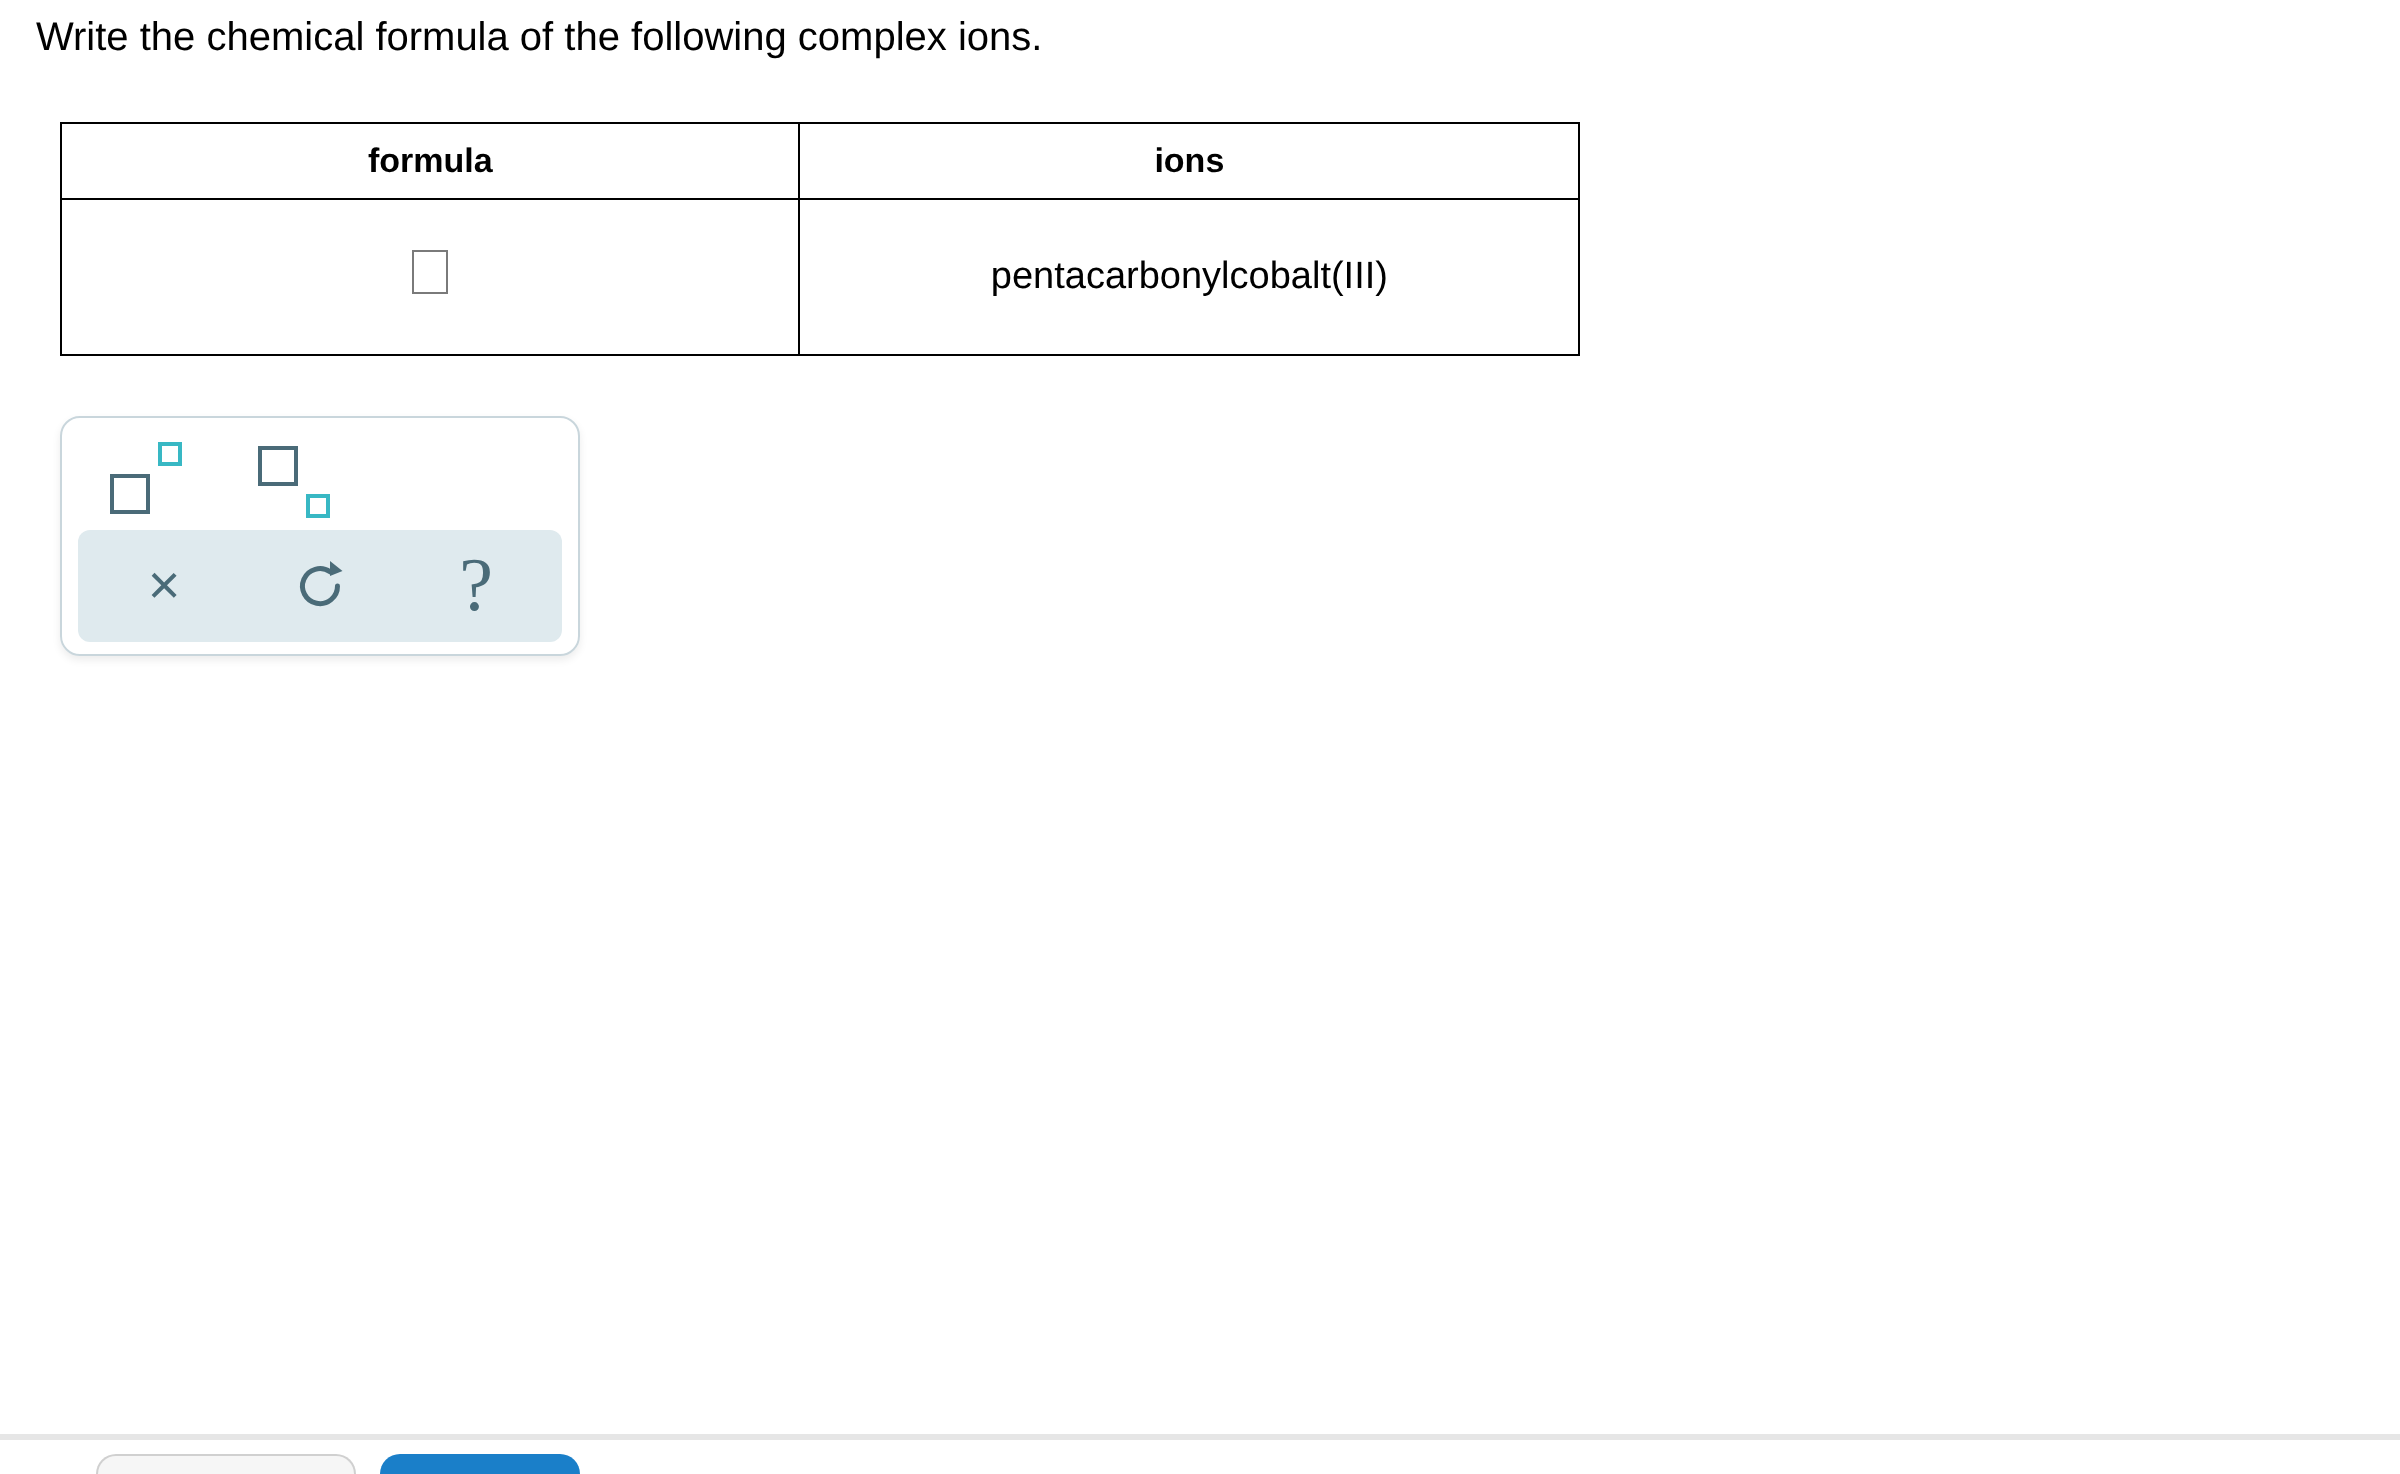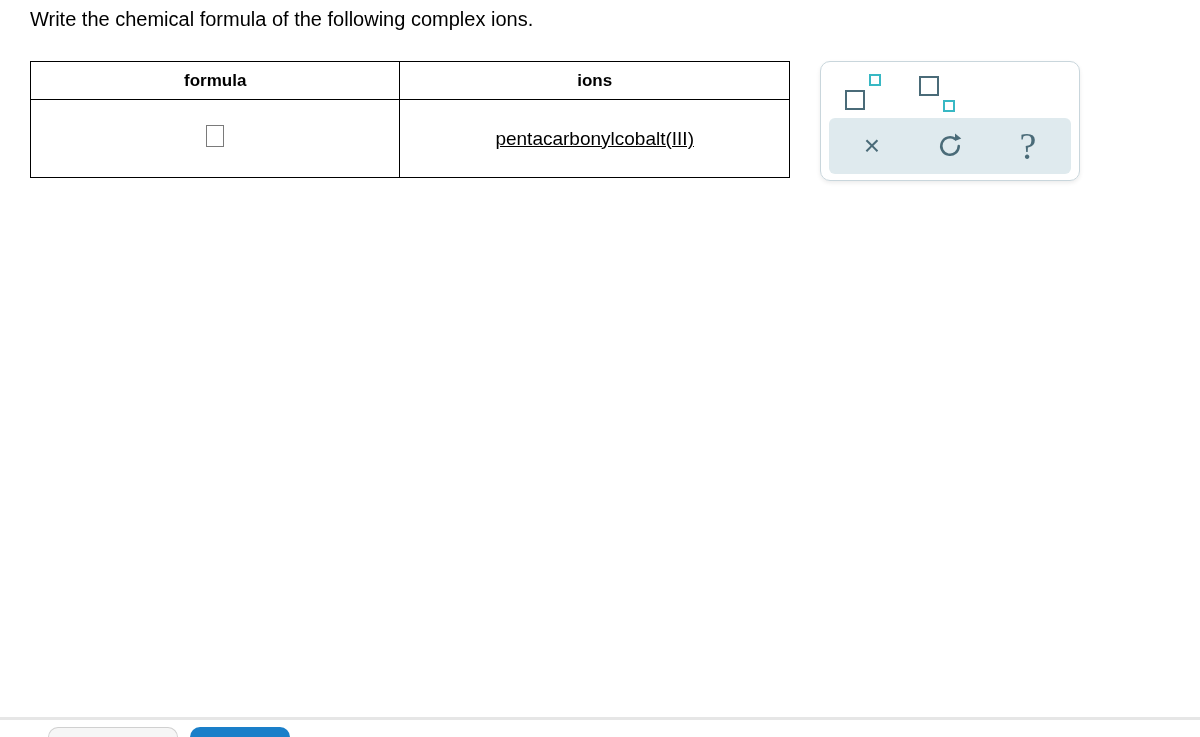--- a/index.html
+++ b/index.html
@@ -8,46 +8,45 @@
     background: #fff;
     width: 1200px;
     height: 737px;
     overflow: hidden;
     position: relative;
   }
   .prompt {
     font-size: 20px;
     color: #000;
     padding: 8px 0 0 18px;
-    margin-left: 12px;
   }
   .content-area {
     display: flex;
     align-items: flex-start;
     padding: 30px 0 0 30px;
     gap: 30px;
+    flex-direction: column;
   }
   .answer-table {
     border-collapse: collapse;
     width: 760px;
   }
   .answer-table th, .answer-table td {
     border: 1px solid #000;
     text-align: center;
     vertical-align: middle;
   }
   .answer-table th {
     font-weight: bold;
     font-size: 17px;
     height: 38px;
   }
   .answer-table td {
     font-size: 19px;
     height: 78px;
-    text-decoration: underline;
   }
   .col-formula { width: 370px; }
   .col-name { width: 390px; }
   .input-box {
     display: inline-block;
     width: 18px;
     height: 22px;
     border: 1px solid #7a7a7a;
     background: #fff;
     cursor: text;

